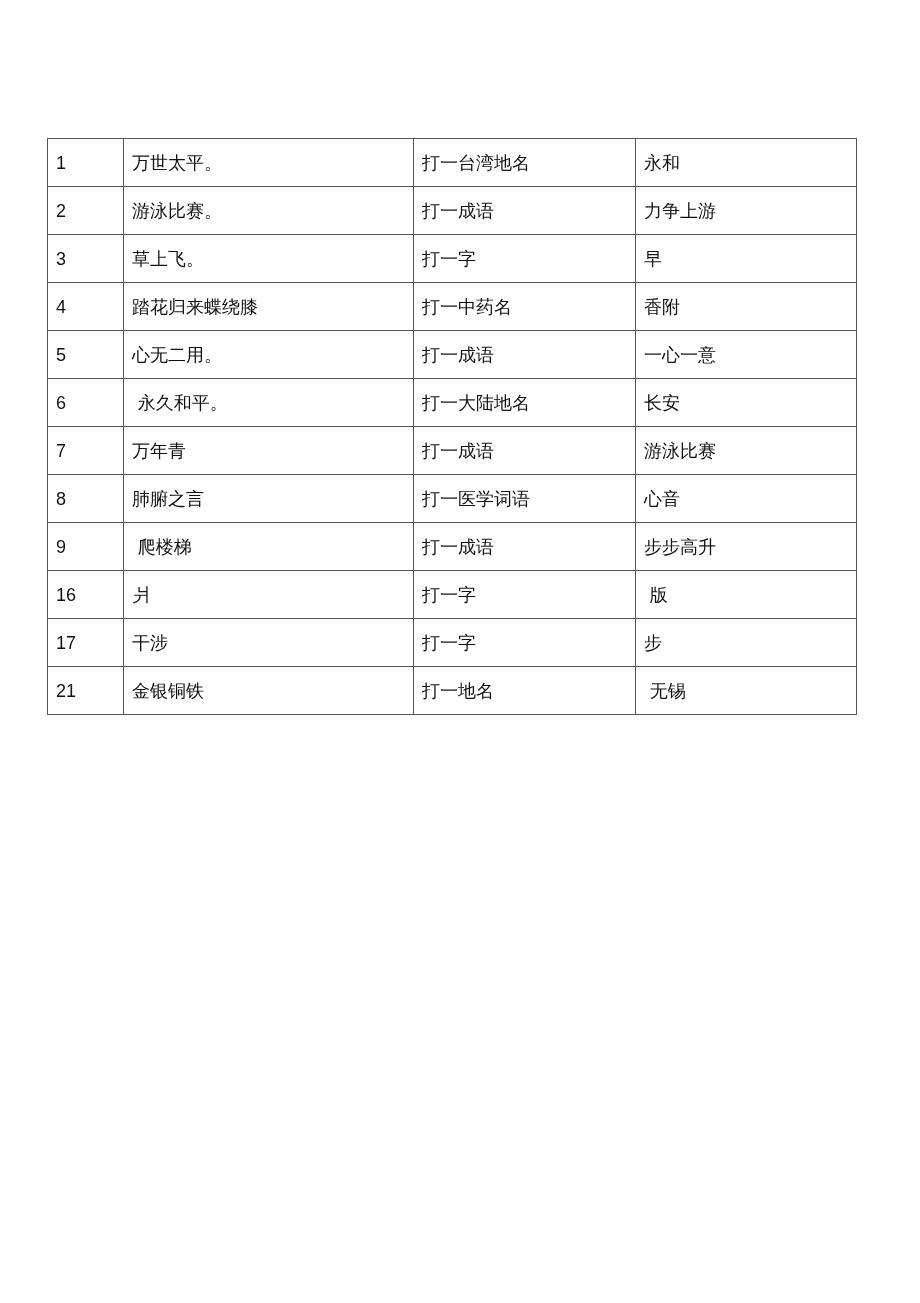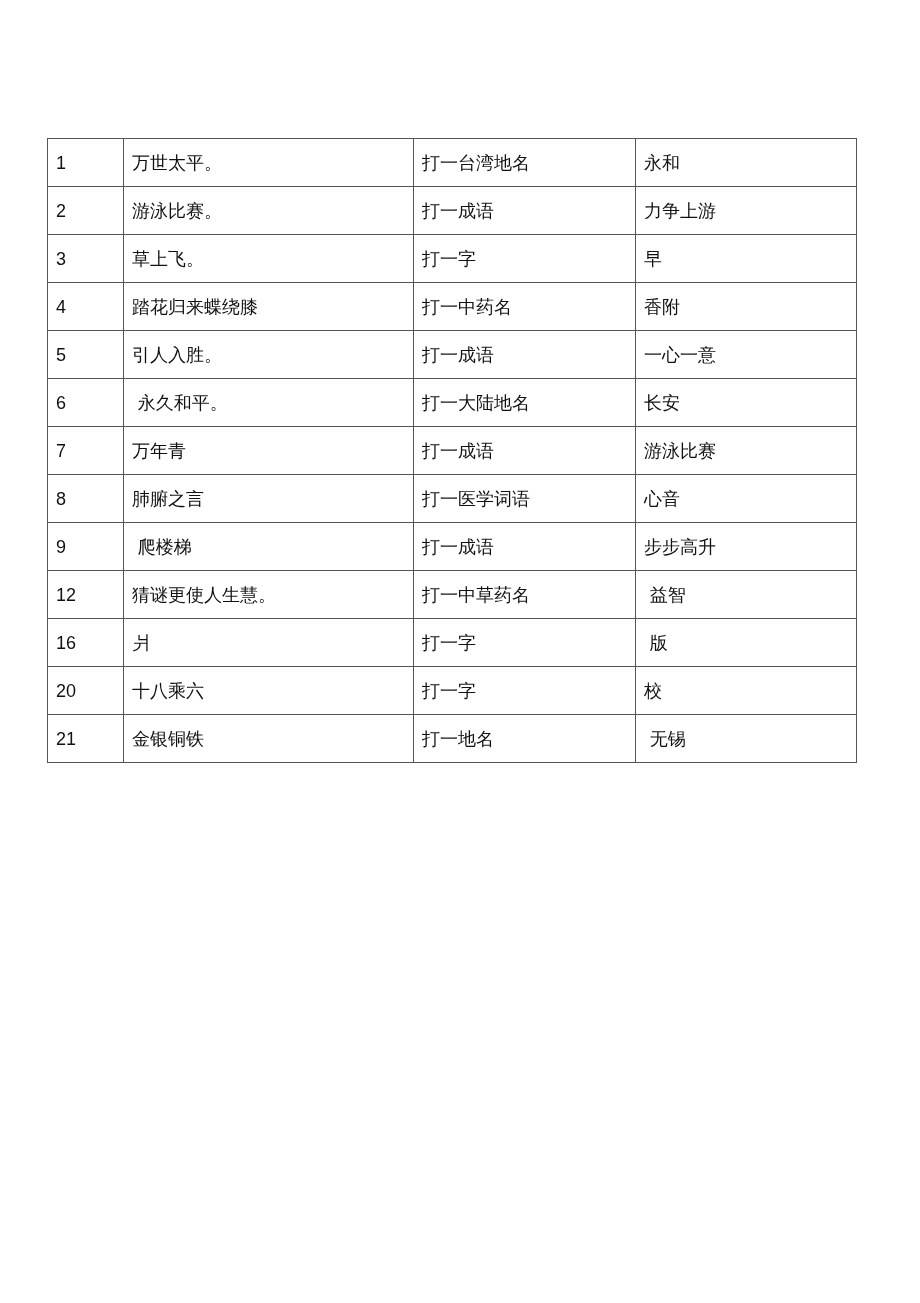--- a/index.html
+++ b/index.html
@@ -82,21 +82,21 @@
           <td>早</td>
         </tr>
       <tr>
           <td class="num">4</td>
           <td>踏花归来蝶绕膝</td>
           <td>打一中药名</td>
           <td>香附</td>
         </tr>
       <tr>
           <td class="num">5</td>
-          <td>引人入胜。</td>
+          <td>心无二用。</td>
           <td>打一成语</td>
           <td>一心一意</td>
         </tr>
       <tr>
           <td class="num">6</td>
           <td> 永久和平。</td>
           <td>打一大陆地名</td>
           <td>长安</td>
         </tr>
       <tr>
@@ -111,36 +111,30 @@
           <td>打一医学词语</td>
           <td>心音</td>
         </tr>
       <tr>
           <td class="num">9</td>
           <td> 爬楼梯</td>
           <td>打一成语</td>
           <td>步步高升</td>
         </tr>
       <tr>
-          <td class="num">12</td>
-          <td>猜谜更使人生慧。</td>
-          <td>打一中草药名</td>
-          <td> 益智</td>
-        </tr>
-      <tr>
           <td class="num">16</td>
           <td>爿</td>
           <td>打一字</td>
           <td> 版</td>
         </tr>
       <tr>
-          <td class="num">20</td>
-          <td>十八乘六</td>
+          <td class="num">17</td>
+          <td>干涉</td>
           <td>打一字</td>
-          <td>校</td>
+          <td>步</td>
         </tr>
       <tr>
           <td class="num">21</td>
           <td>金银铜铁</td>
           <td>打一地名</td>
           <td> 无锡</td>
         </tr>
     </tbody>
   </table>
 </div>

